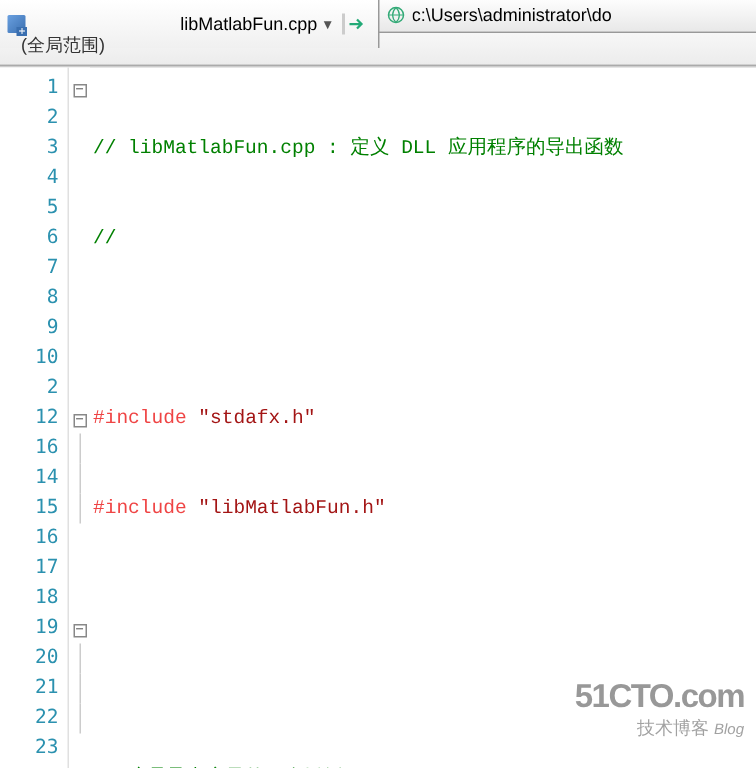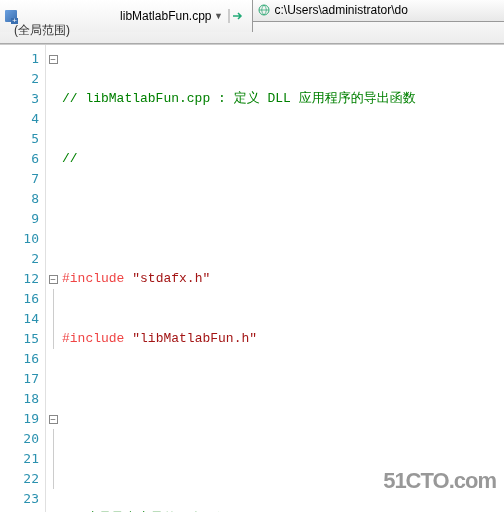--- a/index.html
+++ b/index.html
@@ -150,13 +150,14 @@
     
     
     
     
     
   </div>
 </div>
 
 <div class="watermark">
   <div class="big">51CTO.com</div>
+  <div><span class="small">技术博客</span> <span class="blog">Blog</span></div>
 </div>
 
 </body></html>

